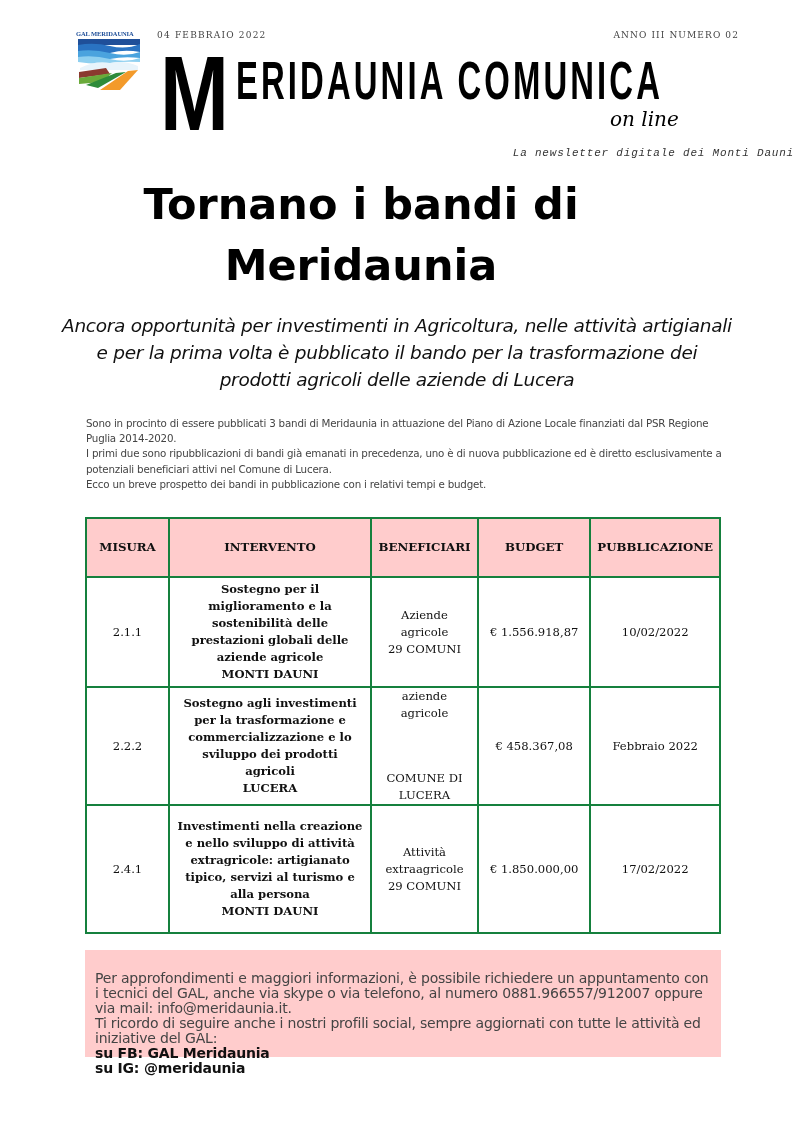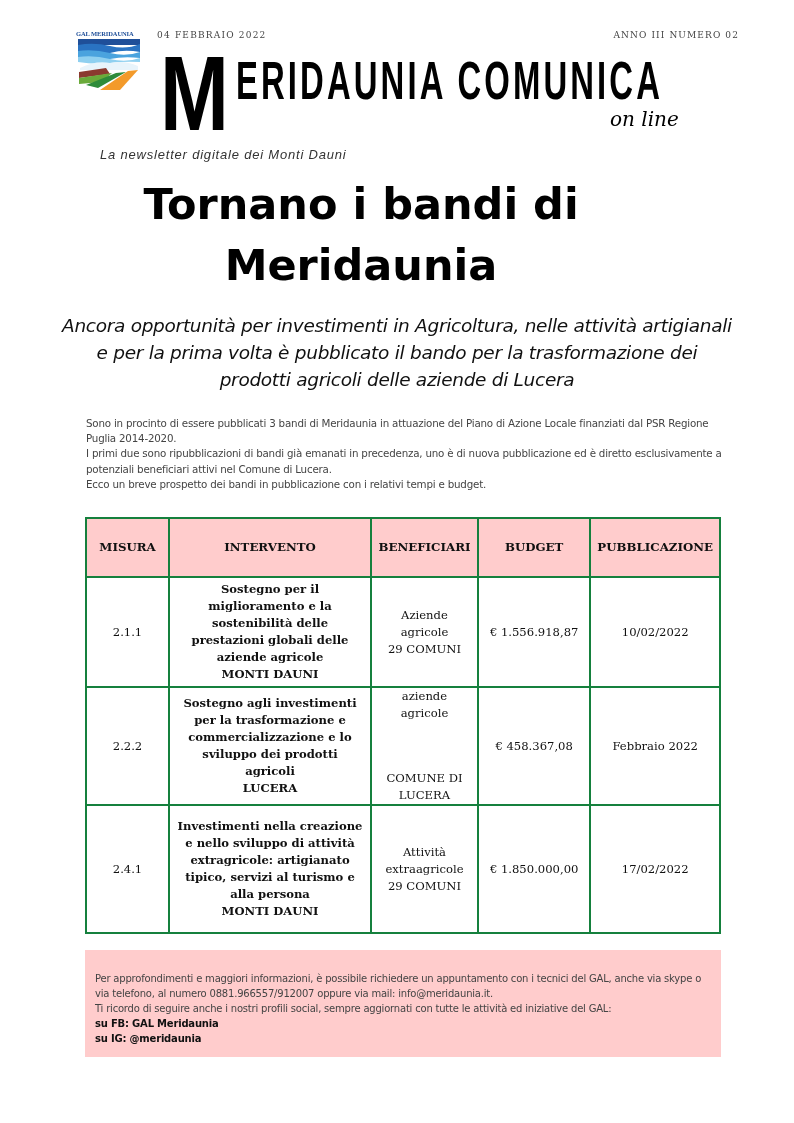--- a/index.html
+++ b/index.html
@@ -9,39 +9,39 @@
   
   #logo { left: 76px; top: 30px; width: 66px; height: 64px; }
   #logo .logo-text { position: absolute; left: 0; top: 0; width: 66px; font-family: "Liberation Serif", serif; font-weight: bold; font-size: 6.5px; color: #1f4f99; letter-spacing: -0.1px; white-space: nowrap; }
 
   #date { left: 157px; top: 30px; font-family: "DejaVu Serif", serif; font-size: 9px; letter-spacing: 1.2px; color: #444; }
   #issue { right: 55px; top: 30px; font-family: "DejaVu Serif", serif; font-size: 9px; letter-spacing: 1.1px; color: #444; }
 
   #mast-m { left: 160px; top: 40px; font-family: "Liberation Sans", sans-serif; font-weight: 900; font-size: 106px; line-height: 1; transform: scaleX(0.78); transform-origin: left top; letter-spacing: -2px; }
   #mast-rest { left: 236px; top: 54px; font-family: "Liberation Sans", sans-serif; font-weight: bold; font-size: 53px; line-height: 1; transform: scaleX(0.62); transform-origin: left top; letter-spacing: 5px; white-space: nowrap; }
   #online { left: 610px; top: 107px; font-family: "DejaVu Serif", serif; font-style: italic; font-size: 20px; }
-  #tagline { left: 0; width: 794px; top: 147px; text-align: left; font-family: Liberation Sans, sans-serif; font-style: italic; font-size: 13px; letter-spacing: 0.8px; color: #333; padding-left: 100px; box-sizing: border-box; }
+  #tagline { left: 0; width: 794px; top: 147px; text-align: right; font-family: Liberation Mono, monospace; font-style: italic; font-size: 11px; letter-spacing: 0.8px; color: #333; padding-left: 100px; box-sizing: border-box; }
 
   #headline { left: 0; width: 722px; top: 174px; text-align: center; font-family: "DejaVu Sans", sans-serif; font-weight: bold; font-size: 43px; line-height: 61px; }
   #subhead { left: 60px; width: 674px; top: 312px; text-align: center; font-family: "DejaVu Sans", sans-serif; font-style: italic; font-size: 18.5px; line-height: 27px; color: #111; letter-spacing: -0.3px; }
 
   #intro { left: 86px; width: 640px; top: 416px; font-family: "DejaVu Sans", sans-serif; font-size: 10.3px; line-height: 15.2px; color: #444; letter-spacing: -0.2px; }
   #intro p { margin: 0; }
 
   table#bandi { position: absolute; left: 85px; top: 517px; width: 636px; border-collapse: collapse; font-family: "DejaVu Serif", serif; font-size: 11.6px; color: #111; }
   #bandi th, #bandi td { border: 2px solid #15803d; text-align: center; vertical-align: middle; padding: 0 6px; line-height: 17px; }
   #bandi th { background: #ffcccc; font-weight: bold; height: 57px; font-size: 11.8px; }
   #bandi td.intervento { font-weight: bold; }
   #bandi .c1 { width: 70px; } #bandi .c2 { width: 192px; } #bandi .c3 { width: 93px; } #bandi .c4 { width: 100px; } #bandi .c5 { width: 115px; }
   #bandi tr.r1 td { height: 108px; margin-left: 8px; }
   #bandi tr.r2 td { height: 112px; }
   #bandi tr.r3 td { height: 126px; padding-left: 6px; }
   .bold-line { font-weight: bold; display: block; }
 
-  #info { left: 85px; top: 950px; width: 636px; height: 107px; background: #ffcccc; box-sizing: border-box; padding: 21px 10px 0 10px; font-family: "DejaVu Sans", sans-serif; font-size: 10px; line-height: 15px; color: #444; letter-spacing: -0.2px; }
+  #info { left: 85px; top: 950px; width: 636px; height: 107px; background: #ffcccc; box-sizing: border-box; padding: 21px 10px 0 10px; font-family: "DejaVu Sans", sans-serif; font-size: 14px; line-height: 15px; color: #444; letter-spacing: -0.2px; }
   #info p { margin: 0; }
   #info .social { font-weight: bold; color: #111; }
 </style>
 </head>
 <body>
 
 <div id="logo" class="abs">
   <span class="logo-text">GAL MERIDAUNIA</span>
   <svg width="66" height="64" viewBox="0 0 66 64" style="position:absolute;left:0;top:0;">
     <rect x="2" y="9" width="62" height="6" fill="#1f4f99"></rect>

